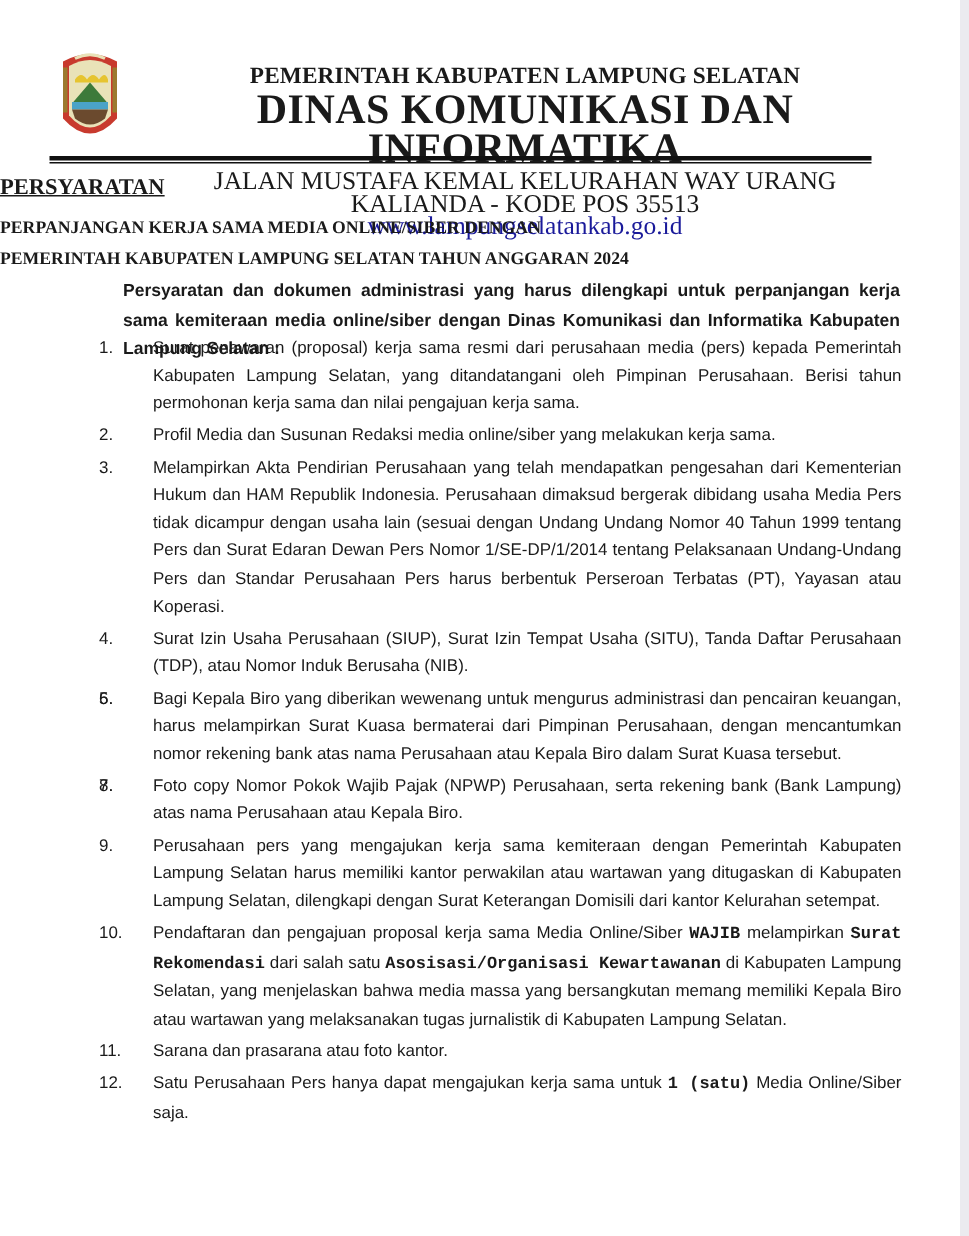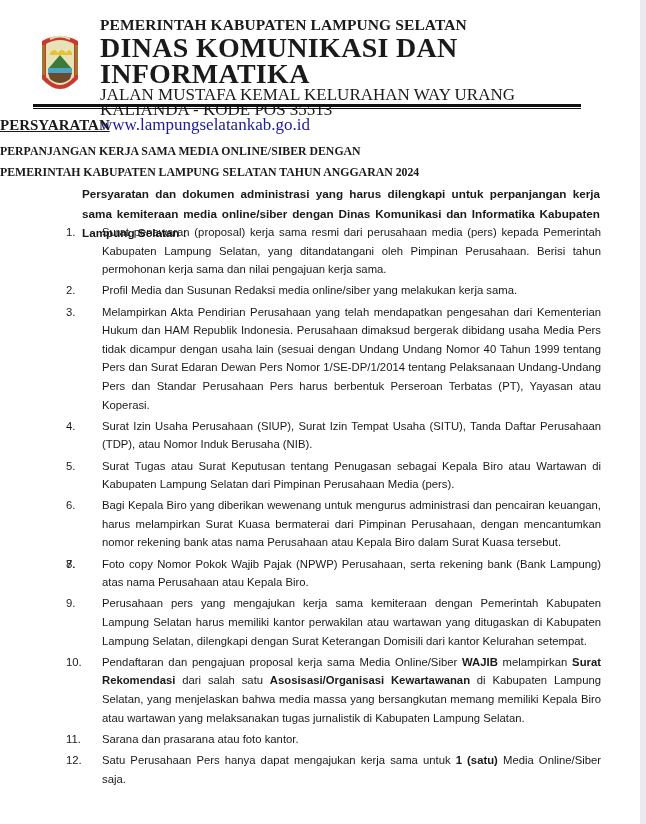--- a/index.html
+++ b/index.html
@@ -1,32 +1,32 @@
 <!DOCTYPE html>
 <html><head>
 <meta charset="utf-8">
 <style>
   html,body{margin:0;padding:0;}
   body{width:646px;height:824px;background:#ffffff;position:relative;overflow:hidden;font-family:"Liberation Sans","DejaVu Sans",sans-serif;color:#1a1a1a;}
   .scrollstrip{position:absolute;right:0;top:0;width:6px;height:824px;background:#ebebef;}
   .page{position:absolute;left:0;top:0;width:640px;height:824px;}
   .logo{position:absolute;left:38px;top:33px;width:44px;height:62px;}
-  .head{position:absolute;left:100px;top:15px;width:500px;font-family:"Liberation Serif","DejaVu Serif",serif;}
+  .head{position:absolute;left:100px;top:41px;width:500px;text-align:center;font-family:"Liberation Serif","DejaVu Serif",serif;}
   .h1{font-size:15.5px;font-weight:bold;letter-spacing:0.1px;line-height:20px;}
   .h2{font-size:28px;font-weight:bold;line-height:26px;letter-spacing:0.3px;}
   .h3{font-size:17px;line-height:15px;}
   .h4{font-size:17px;line-height:15px;color:#1a1a9a;}
   .rule{position:absolute;left:33px;width:548px;background:#111;}
   .title{position:absolute;left:0;width:640px;top:117px;text-align:left;font-family:"Liberation Serif","DejaVu Serif",serif;font-weight:bold;font-size:15px;text-decoration:underline;}
   .subtitle{position:absolute;left:0;width:640px;top:141px;text-align:left;font-family:"Liberation Serif","DejaVu Serif",serif;font-weight:bold;font-size:11.8px;line-height:21px;}
   .intro{position:absolute;left:82px;top:184px;width:518px;font-size:11.7px;line-height:19.5px;text-align:justify;font-weight:bold;}
   .list{position:absolute;left:66px;top:223px;width:535px;margin:0;padding:0;list-style:none;font-size:11.3px;line-height:18.6px;}
   .list li{position:relative;padding-left:36px;margin-bottom:2.6px;text-align:justify;}
   .list li .num{position:absolute;left:0;top:0;width:30px;}
-  b{font-weight:bold;}
+  b{font-weight:bold;font-family:Liberation Mono, monospace;}
 </style>
 </head>
 <body>
 
 <div class="page">
 
   <svg class="logo" viewBox="0 0 44 62">
     <path d="M4 8 Q22 -2 40 8 L40 46 Q22 66 4 46 Z" fill="#c83a2e"></path>
     <path d="M8 11 Q22 3 36 11 L36 44 Q22 60 8 44 Z" fill="#e9e2b8"></path>
     <path d="M12 20 Q16 14 20 20 Q24 14 28 20 Q32 14 34 20 L34 22 L12 22 Z" fill="#e6c430"></path>
@@ -54,21 +54,21 @@
     <div>PEMERINTAH KABUPATEN LAMPUNG SELATAN TAHUN ANGGARAN 2024</div>
   </div>
 
   <div class="intro">Persyaratan dan dokumen administrasi yang harus dilengkapi untuk perpanjangan kerja sama kemiteraan media online/siber dengan Dinas Komunikasi dan Informatika Kabupaten Lampung Selatan :</div>
 
   <ol class="list" id="req-list">
       <li><span class="num">1.</span><span>Surat penawaran (proposal) kerja sama resmi dari perusahaan media (pers) kepada Pemerintah Kabupaten Lampung Selatan, yang ditandatangani oleh Pimpinan Perusahaan. Berisi tahun permohonan kerja sama dan nilai pengajuan kerja sama.</span></li>
       <li><span class="num">2.</span><span>Profil Media dan Susunan Redaksi media online/siber yang melakukan kerja sama.</span></li>
       <li><span class="num">3.</span><span>Melampirkan Akta Pendirian Perusahaan yang telah mendapatkan pengesahan dari Kementerian Hukum dan HAM Republik Indonesia. Perusahaan dimaksud bergerak dibidang usaha Media Pers tidak dicampur dengan usaha lain (sesuai dengan Undang Undang Nomor 40 Tahun 1999 tentang Pers dan Surat Edaran Dewan Pers Nomor 1/SE-DP/1/2014 tentang Pelaksanaan Undang-Undang Pers dan Standar Perusahaan Pers harus berbentuk Perseroan Terbatas (PT), Yayasan atau Koperasi.</span></li>
       <li><span class="num">4.</span><span>Surat Izin Usaha Perusahaan (SIUP), Surat Izin Tempat Usaha (SITU), Tanda Daftar Perusahaan (TDP), atau Nomor Induk Berusaha (NIB).</span></li>
-      <li><span class="num">5.</span><span>Surat Tugas atau Surat Keputusan tentang Penugasan sebagai Kepala Biro atau Wartawan di Kabupaten Lampung Selatan dari Pimpinan Perusahaan Media (pers).</span></li>
+      <li><span class="num">5.</span></li>
       <li><span class="num">6.</span><span>Bagi Kepala Biro yang diberikan wewenang untuk mengurus administrasi dan pencairan keuangan, harus melampirkan Surat Kuasa bermaterai dari Pimpinan Perusahaan, dengan mencantumkan nomor rekening bank atas nama Perusahaan atau Kepala Biro dalam Surat Kuasa tersebut.</span></li>
       <li><span class="num">7.</span></li>
       <li><span class="num">8.</span><span>Foto copy Nomor Pokok Wajib Pajak (NPWP) Perusahaan, serta rekening bank (Bank Lampung) atas nama Perusahaan atau Kepala Biro.</span></li>
       <li><span class="num">9.</span><span>Perusahaan pers yang mengajukan kerja sama kemiteraan dengan Pemerintah Kabupaten Lampung Selatan harus memiliki kantor perwakilan atau wartawan yang ditugaskan di Kabupaten Lampung Selatan, dilengkapi dengan Surat Keterangan Domisili dari kantor Kelurahan setempat.</span></li>
       <li><span class="num">10.</span><span><span>Pendaftaran dan pengajuan proposal kerja sama Media Online/Siber </span><b>WAJIB</b><span> melampirkan </span><b>Surat Rekomendasi</b><span> dari salah satu </span><b>Asosisasi/Organisasi Kewartawanan</b><span> di Kabupaten Lampung Selatan, yang menjelaskan bahwa media massa yang bersangkutan memang memiliki Kepala Biro atau wartawan yang melaksanakan tugas jurnalistik di Kabupaten Lampung Selatan.</span></span></li>
       <li><span class="num">11.</span><span>Sarana dan prasarana atau foto kantor.</span></li>
       <li><span class="num">12.</span><span><span>Satu Perusahaan Pers hanya dapat mengajukan kerja sama untuk </span><b>1 (satu)</b><span> Media Online/Siber saja.</span></span></li>
     </ol>
 </div>
 

